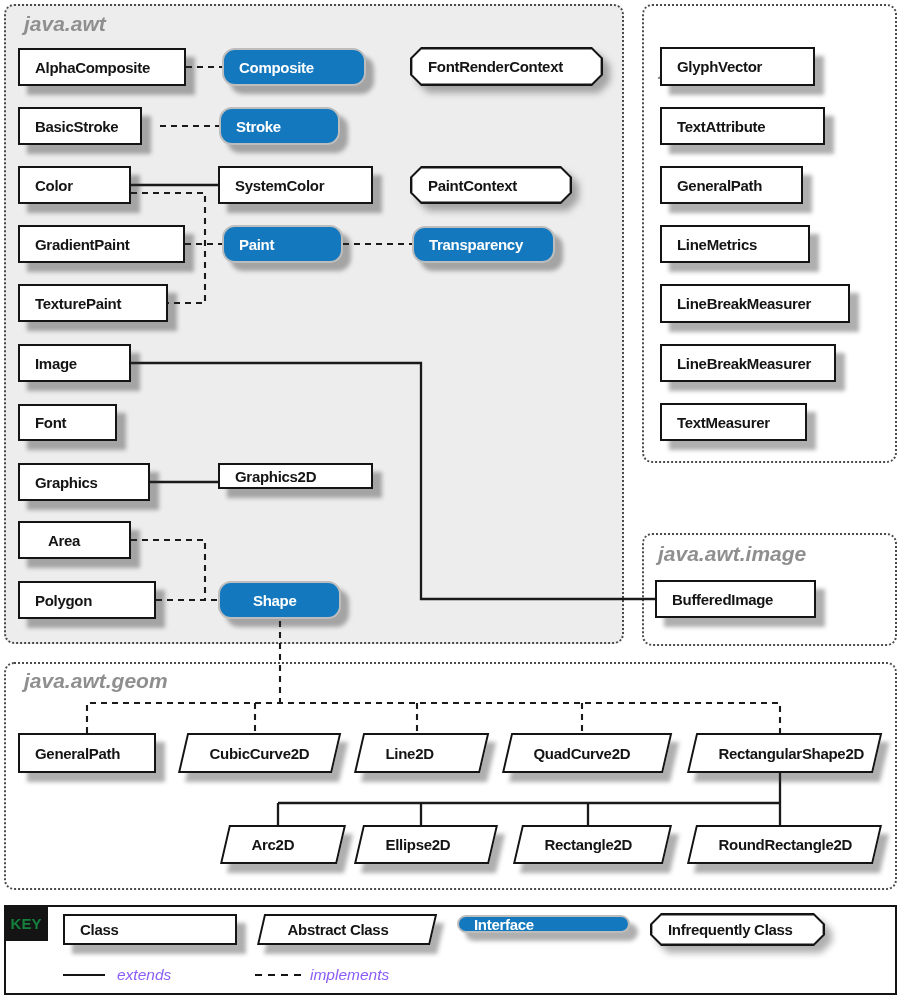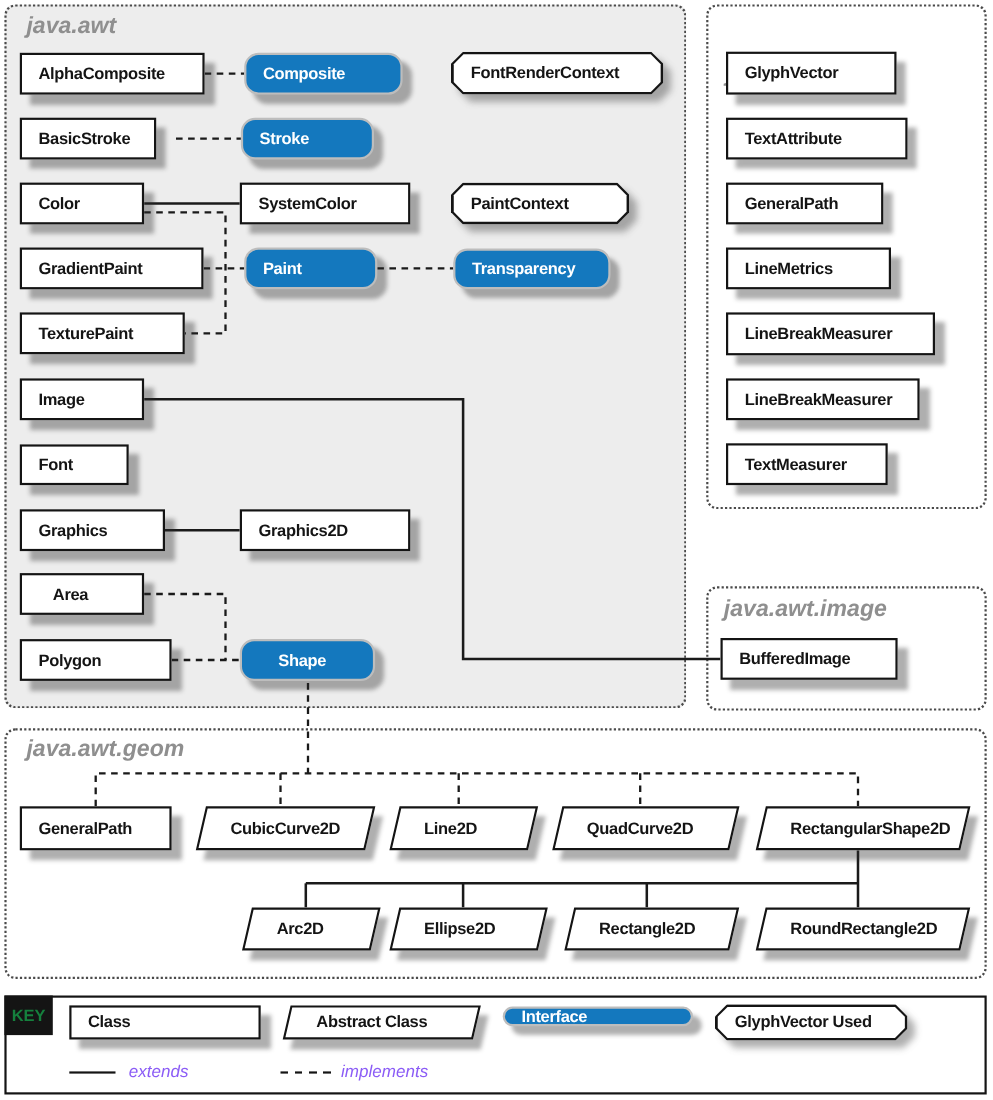--- a/index.html
+++ b/index.html
@@ -137,21 +137,21 @@
     </div>
     <div class="node class" style="left: 18px; top: 344px; width: 113px; height: 38px;">
       <span class="label">Image</span>
     </div>
     <div class="node class" style="left: 18px; top: 404px; width: 99px; height: 37px; text-align: center;">
       <span class="label">Font</span>
     </div>
     <div class="node class" style="left: 18px; top: 463px; width: 132px; height: 38px;">
       <span class="label">Graphics</span>
     </div>
-    <div class="node class" style="left: 218px; top: 463px; width: 155px; height: 38px;">
+    <div class="node class" style="left: 218px; top: 463px; width: 155px; height: 26px;">
       <span class="label">Graphics2D</span>
     </div>
     <div class="node class" style="left: 18px; top: 521px; width: 113px; height: 38px; padding-left: 28px;">
       <span class="label">Area</span>
     </div>
     <div class="node class" style="left: 18px; top: 581px; width: 138px; height: 38px;">
       <span class="label">Polygon</span>
     </div>
     <div class="node interface" style="left: 218px; top: 581px; width: 123px; height: 38px; padding-left: 33px;">
       <span class="label">Shape</span>
@@ -212,19 +212,19 @@
     </div>
     <div class="node abstract" style="left: 257px; top: 914px; width: 173px; height: 31px;">
       <span class="label">Abstract Class</span>
     </div>
     <div class="node interface" style="left: 457px; top: 915px; width: 173px; height: 18px;">
       <span class="label">Interface</span>
     </div>
     <div class="node infrequent" style="left: 650px; top: 913px; width: 175px; height: 33px;">
       <i class="oct o1"></i>
       <i class="oct o2"></i>
-      <span class="label">GlyphVector Used</span>
+      <span class="label">Infrequently Class</span>
     </div>
     <div class="kline solid" style="left: 63px; top: 974px; width: 42px;"></div>
     <div class="klabel" style="left: 117px; top: 966px;">extends</div>
     <div class="kline dashed" style="left: 255px; top: 974px; width: 46px;"></div>
     <div class="klabel" style="left: 310px; top: 966px;">implements</div>
   </div>
 
 </body></html>

